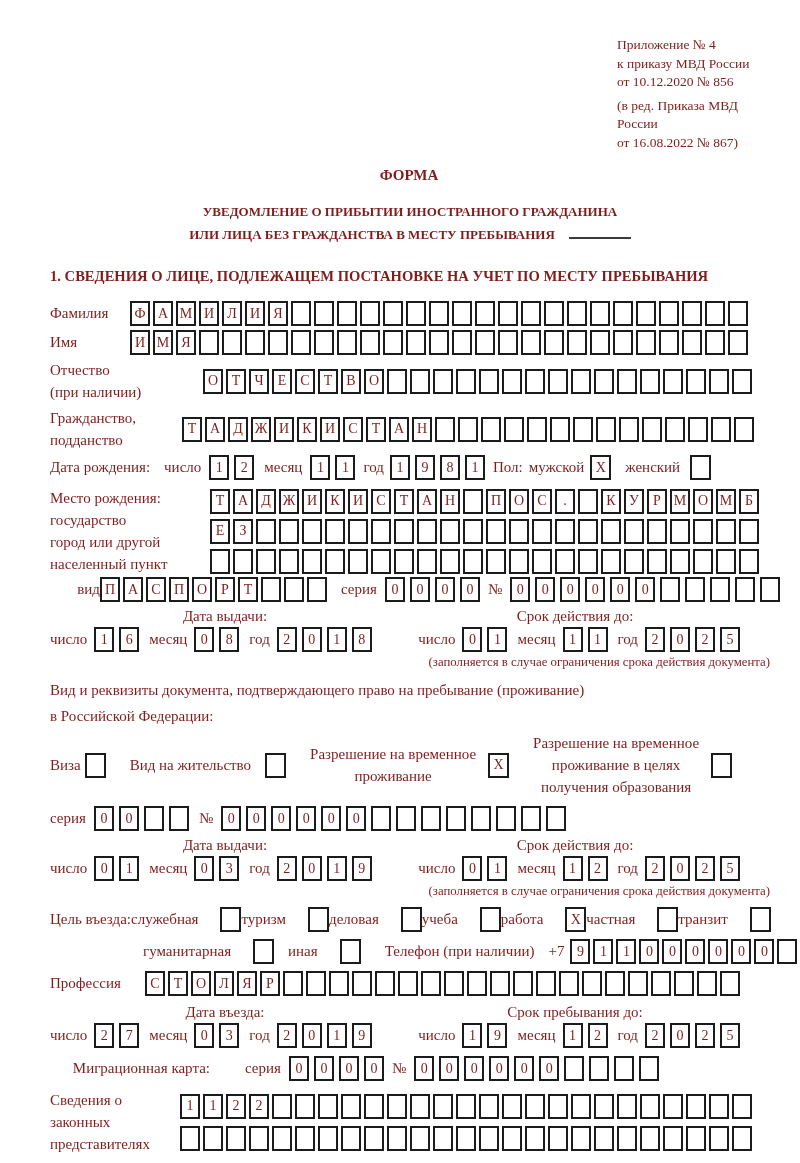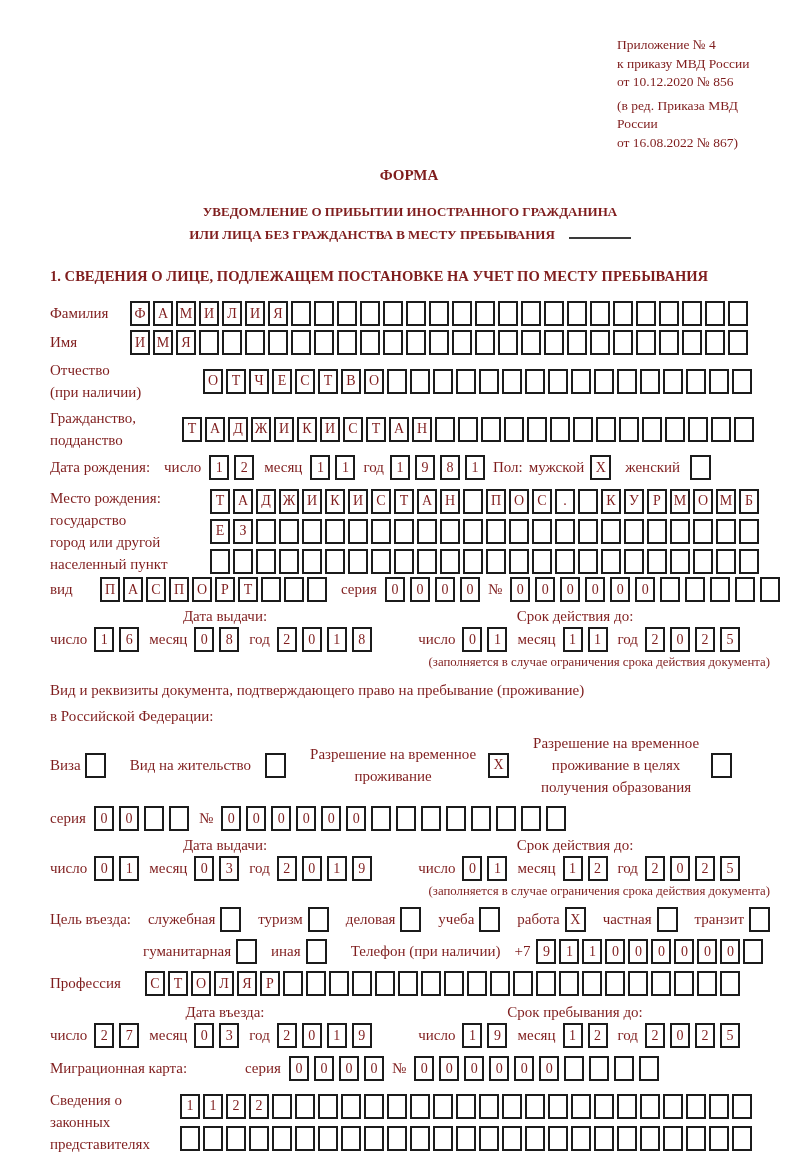--- a/index.html
+++ b/index.html
@@ -12,21 +12,21 @@
   
   .appendix { margin-left:567px; font-size:13.5px; line-height:18.5px; }
   .appendix .ed { margin-top:5px; }
   .forma { text-align:center; font-weight:bold; font-size:15px; margin-top:15px; padding-right:2px; }
   
   .title { text-align:center; font-weight:bold; font-size:13px; line-height:23px; margin-top:16px; }
   .uline { display:inline-block; width:62px; border-bottom:2.5px solid #3a3a3a; margin-left:14px; }
   .sec1 { font-weight:bold; font-size:14.6px; margin-top:22px; margin-bottom:16px; white-space:nowrap; }
   
   .row { display:flex; align-items:center; margin-bottom:4px; }
-  .ac { align-items:center; }
+  .ac { align-items:center;text-align:right; }
   .lbl { font-size:15px; line-height:25px; white-space:nowrap; }
   .lbl2 { font-size:15px; line-height:22px; white-space:nowrap; }
   .w80 { width:80px; flex:0 0 80px; }
   .w50 { width:50px; flex:0 0 50px; }
   .w95 { width:95px; flex:0 0 95px; }
   .w132 { width:132px; flex:0 0 132px; }
   .w153 { width:153px; flex:0 0 153px; }
   .w160 { width:160px; flex:0 0 160px; }
   .w130 { width:130px; flex:0 0 130px; }
   .cells { display:flex; gap:3px; flex:0 0 auto; }
@@ -46,21 +46,21 @@
   
   .dhead { display:flex; width:700px; font-size:15px; margin-bottom:2px; }
   .dhead > div { width:350px; text-align:center; }
   .drow { display:flex; width:700px; justify-content:space-between; margin-bottom:2px; }
   .dgrp { display:flex; align-items:center; }
   .dgrp .lbl { margin-right:7px; }
   .dgrp .cells { margin-right:10px; }
   .note { width:720px; text-align:right; font-size:12.8px; line-height:16px; margin-bottom:8px; }
   .para { font-size:15px; line-height:24px; margin-bottom:2px; }
   .clabel { text-align:center; }
-  .pair { display:flex; align-items:center; gap:5px; }
+  .pair { display:flex; align-items:center; gap:22px; }
   .purpose-row { width:720px; justify-content:space-between; margin-bottom:7px; }
 </style>
 </head>
 <body>
 
 <div class="page">
 
   <div class="appendix">
     <div>Приложение № 4</div>
     <div>к приказу МВД России</div>

